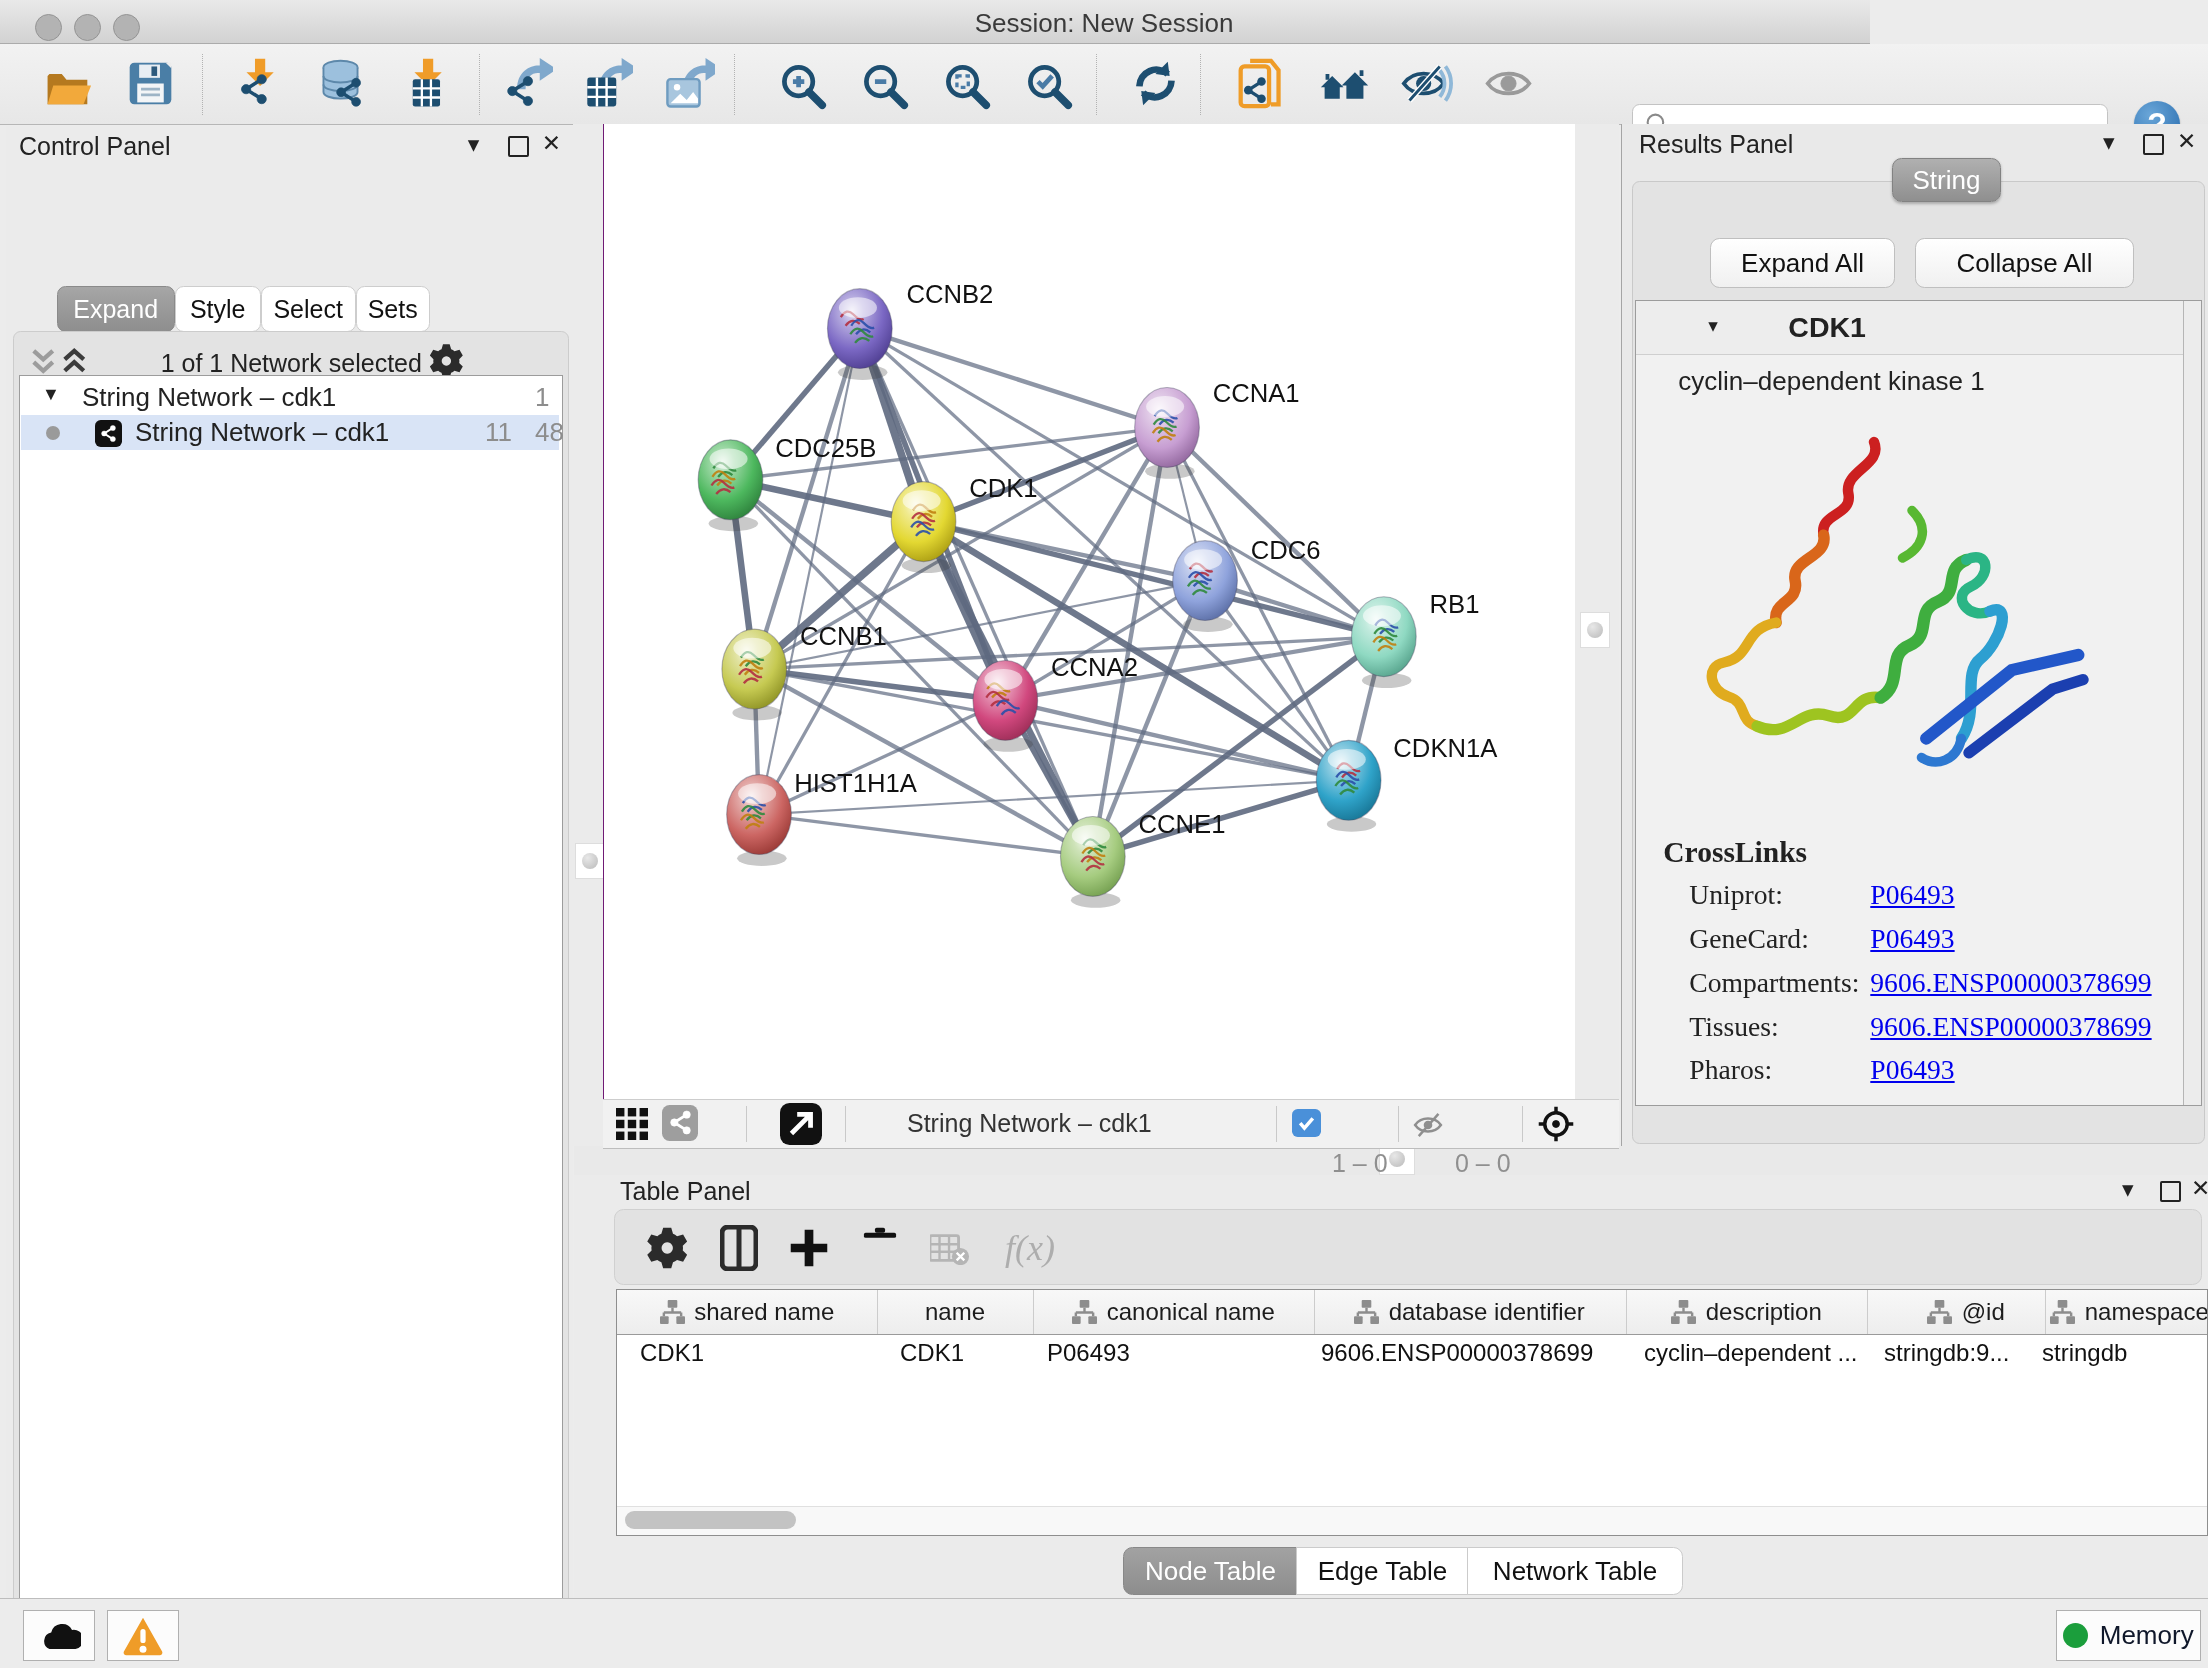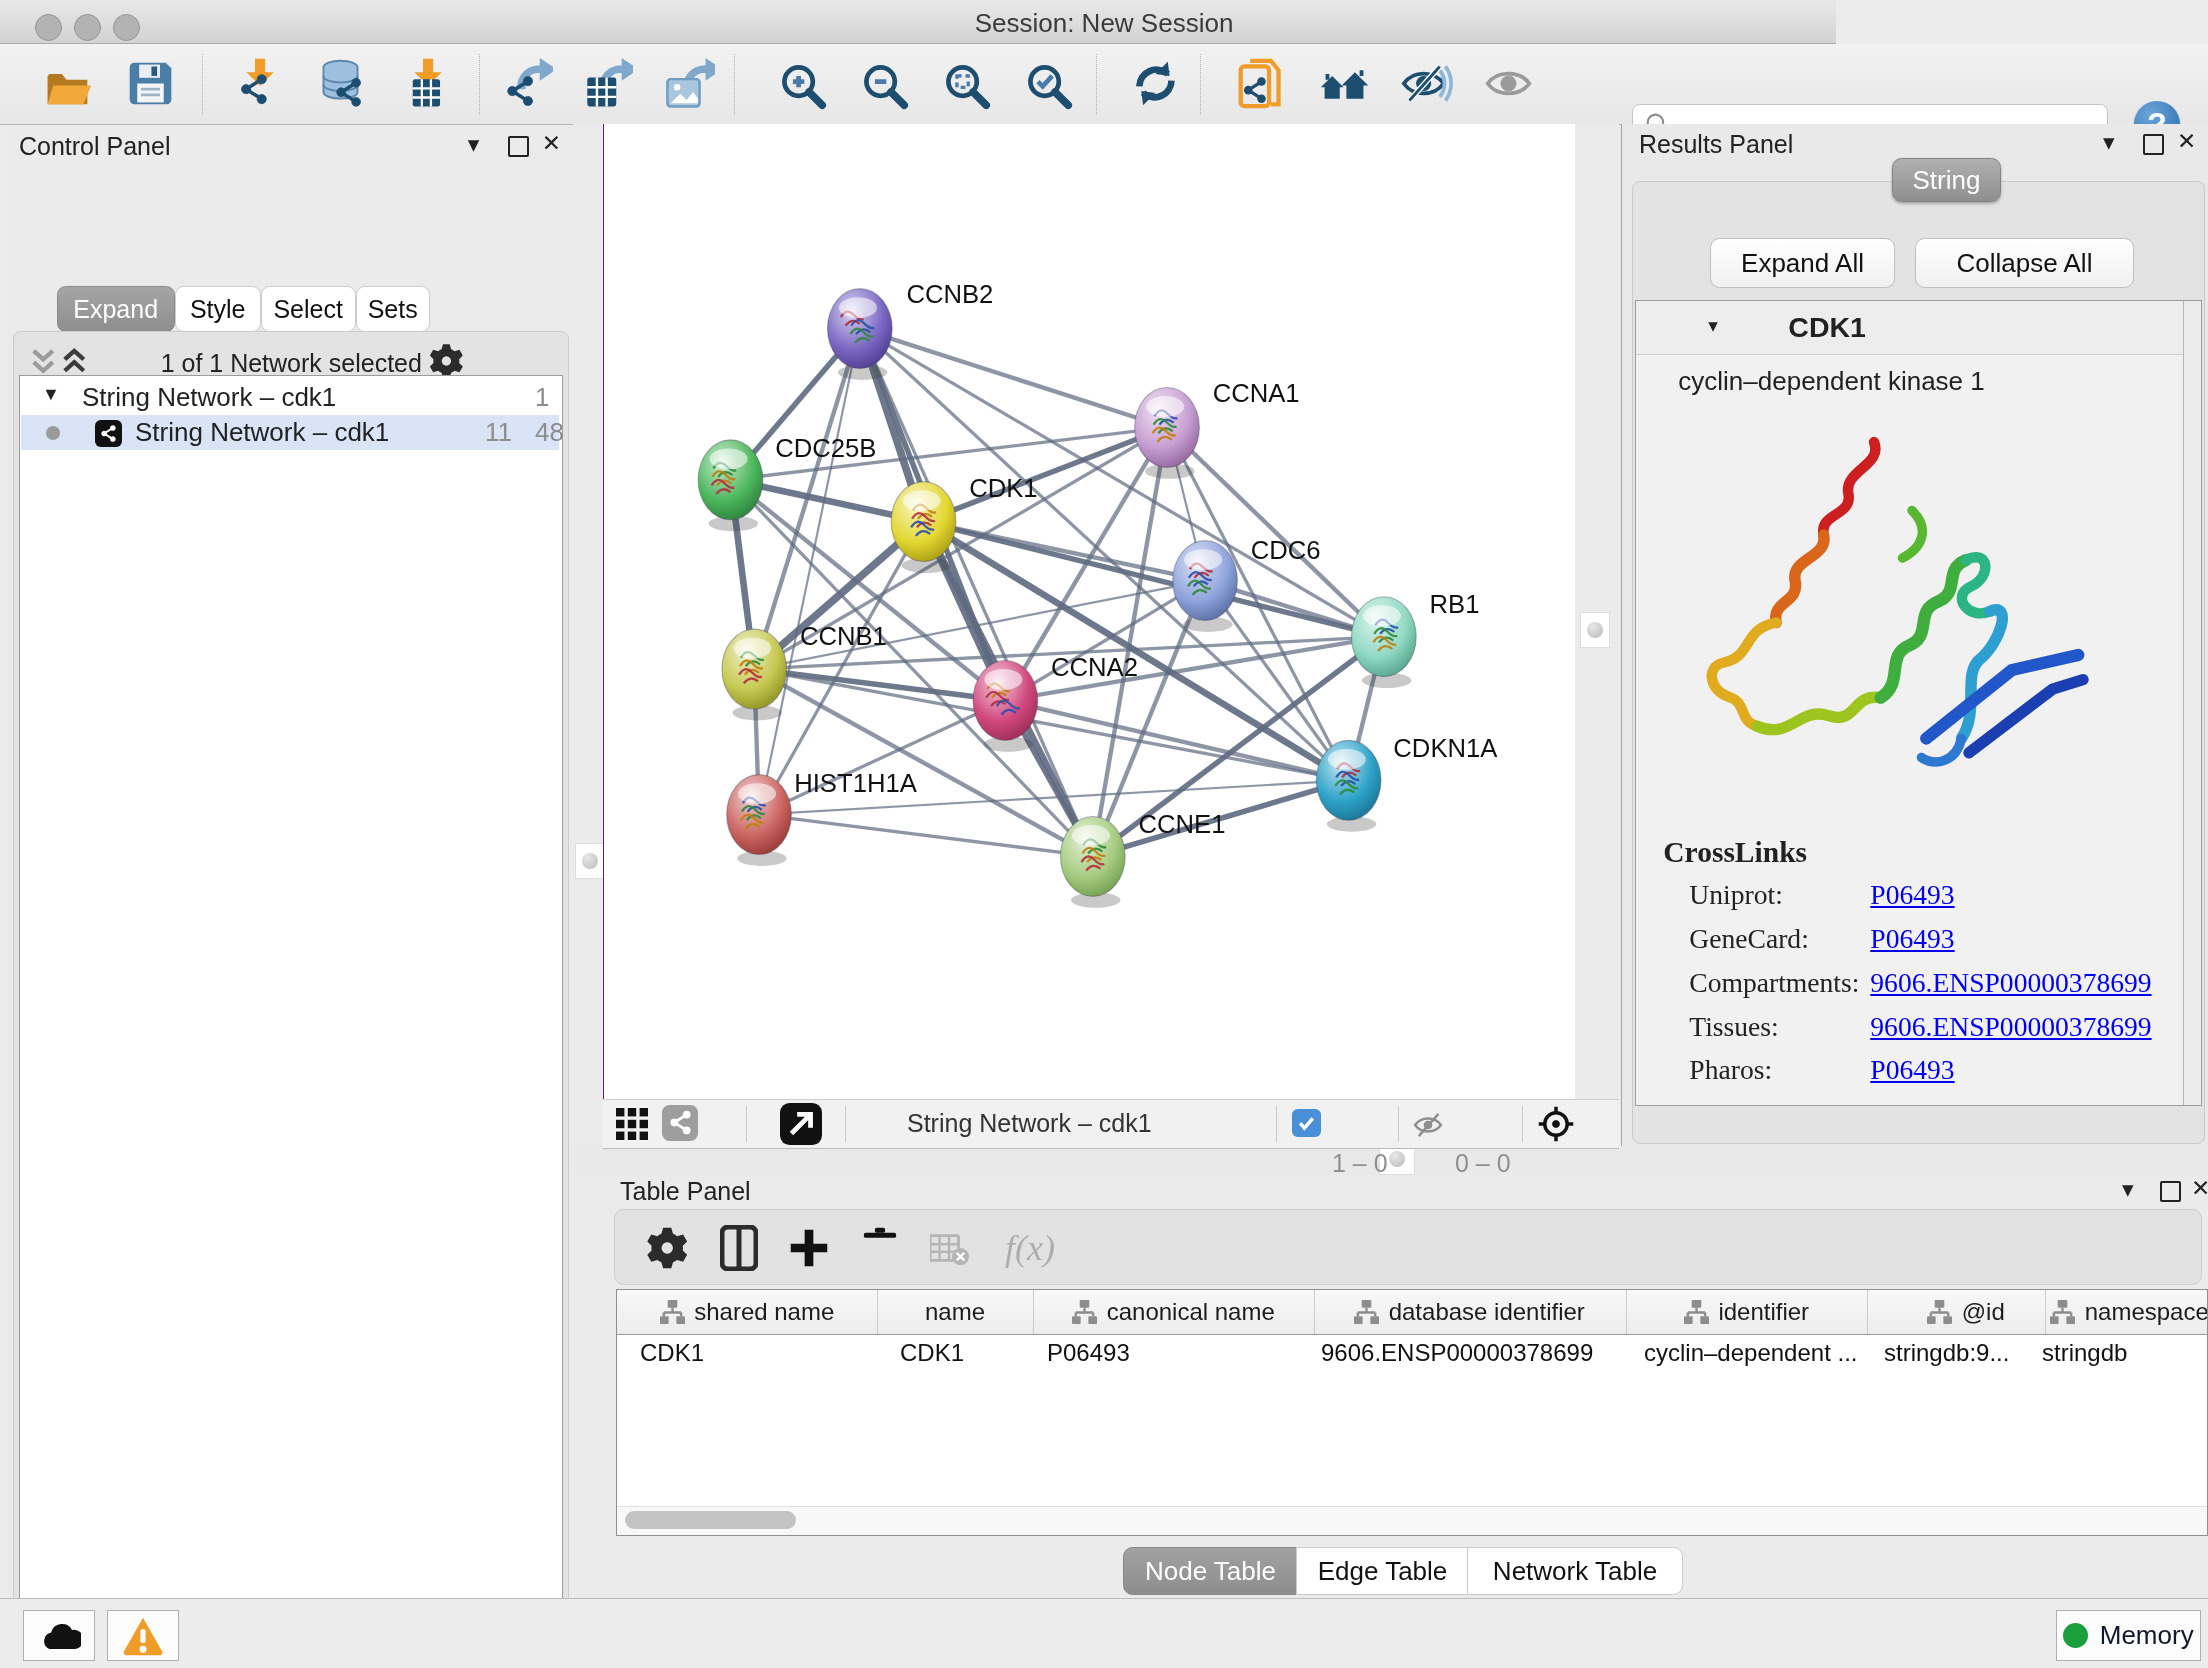--- a/index.html
+++ b/index.html
@@ -1,21 +1,21 @@
 <!DOCTYPE html>
 <html style="font-size:15px"><head>
 <meta charset="utf-8">
 <style>
   html,body{margin:0;padding:0;background:#e8e8e8;}
   body{width:2208px;height:1668px;overflow:hidden;font-family:"Liberation Sans","DejaVu Sans",sans-serif;color:#222;-webkit-font-smoothing:antialiased;}
   .app{position:relative;width:2208px;height:1668px;background:#ececec;}
   .abs{position:absolute;}
 
   
-  .titlebar{left:0;top:0;width:1836px;height:43px;background:linear-gradient(#e9e9e9,#d2d2d2);border-bottom:1px solid #ababab;}
+  .titlebar{left:0;top:0;width:1836px;height:43px;background:linear-gradient(#e9e9e9,#d2d2d2);border-bottom:1px solid #ababab;padding-left:34px;}
   .traffic{top:14.3px;width:25px;height:25px;border-radius:50%;background:#b3b3b3;border:1px solid #949494;}
   .win-title{left:0;top:7.6px;width:2208px;text-align:center;font-size:26px;color:#3a3a3a;}
 
   .toolbar{left:0;top:44px;width:2208px;height:80px;background:linear-gradient(#f2f2f2,#e7e7e7);border-bottom:1px solid #b6b6b6;}
   .tb-icon{position:absolute;top:11.4px;width:57px;height:57px;display:flex;align-items:center;justify-content:center;cursor:pointer;}
   .tb-icon svg{width:53px;height:53px;}
   .tb-sep{position:absolute;top:9.5px;height:61px;width:0;border-left:1.9px dotted #b2b2b2;}
   .searchbox{left:1632px;top:60px;width:474px;height:38px;background:#fff;border:1px solid #c3c3c3;border-radius:7.6px;}
   .searchbox input{position:absolute;left:46px;top:1.9px;width:418px;height:30px;border:none;outline:none;font-size:23px;background:transparent;}
   .help-btn{left:2134px;top:57px;width:46px;height:46px;border-radius:50%;background:radial-gradient(circle at 35% 30%,#6aa6d8,#3a7cba 70%);color:#fff;font-size:32px;font-weight:bold;text-align:center;line-height:46px;box-shadow:0 1px 1.9px rgba(0,0,0,.3);cursor:pointer;}
@@ -779,21 +779,21 @@
         <div class="gt-col" style="left:696px;width:313px">
             <svg style="width:25px;height:27px" viewBox="0 0 26 28">
               <use href="#sym-attr"></use>
             </svg>
             <span>database identifier</span>
           </div>
         <div class="gt-col" style="left:1009px;width:241px">
             <svg style="width:25px;height:27px" viewBox="0 0 26 28">
               <use href="#sym-attr"></use>
             </svg>
-            <span>identifier</span>
+            <span>description</span>
           </div>
         <div class="gt-col" style="left:1270px;width:158px">
             <svg style="width:25px;height:27px" viewBox="0 0 26 28">
               <use href="#sym-attr"></use>
             </svg>
             <span>@id</span>
           </div>
         <div class="gt-col" style="left:1408px;width:209px">
             <svg style="width:25px;height:27px" viewBox="0 0 26 28">
               <use href="#sym-attr"></use>

